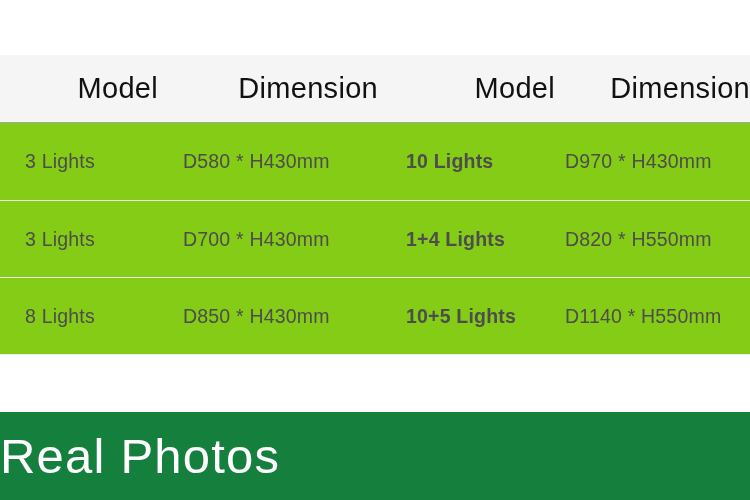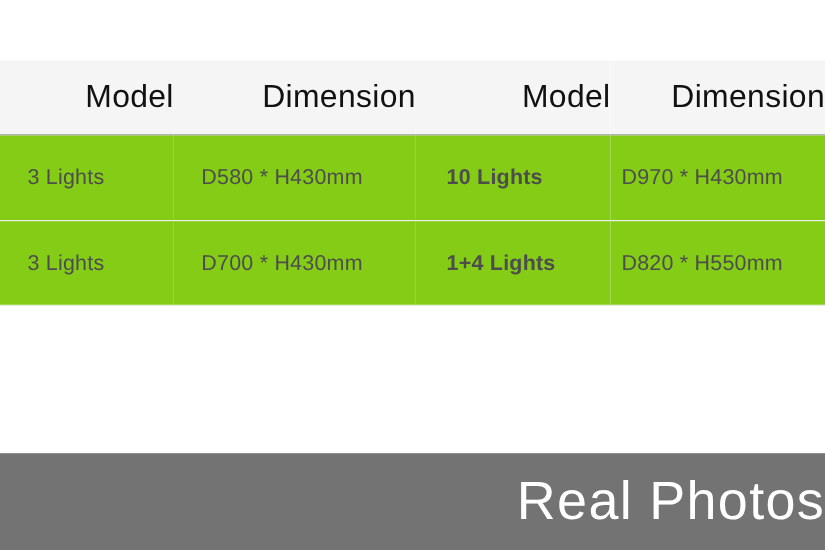--- a/index.html
+++ b/index.html
@@ -87,24 +87,24 @@
     height: 60px;
     background: #ffffff;
   }
 
   .real-photos-banner {
     position: absolute;
     left: 0;
     right: 0;
     top: 412px;
     height: 88px;
-    background: #737373;
+    background: #15803d;
     display: flex;
     align-items: center;
-    justify-content: flex-end;
+    justify-content: flex-start;
   }
 
   .real-photos-banner .banner-text {
     color: #ffffff;
     font-size: 49px;
     font-weight: 400;
     letter-spacing: 1.2px;
     line-height: 1;
     white-space: nowrap;
   }
@@ -137,20 +137,26 @@
         <td class="col-2">D580 * H430mm</td>
         <td class="col-3">10 Lights</td>
         <td class="col-4">D970 * H430mm</td>
       </tr>
       <tr>
         <td class="col-1">3 Lights</td>
         <td class="col-2">D700 * H430mm</td>
         <td class="col-3">1+4 Lights</td>
         <td class="col-4">D820 * H550mm</td>
       </tr>
+      <tr>
+        <td class="col-1">8 Lights</td>
+        <td class="col-2">D850 * H430mm</td>
+        <td class="col-3">10+5 Lights</td>
+        <td class="col-4">D1140 * H550mm</td>
+      </tr>
     </tbody>
   </table>
 
   <div class="banner-gap"></div>
 
   <div class="real-photos-banner">
     <span class="banner-text">Real Photos</span>
   </div>
 
 </div>

